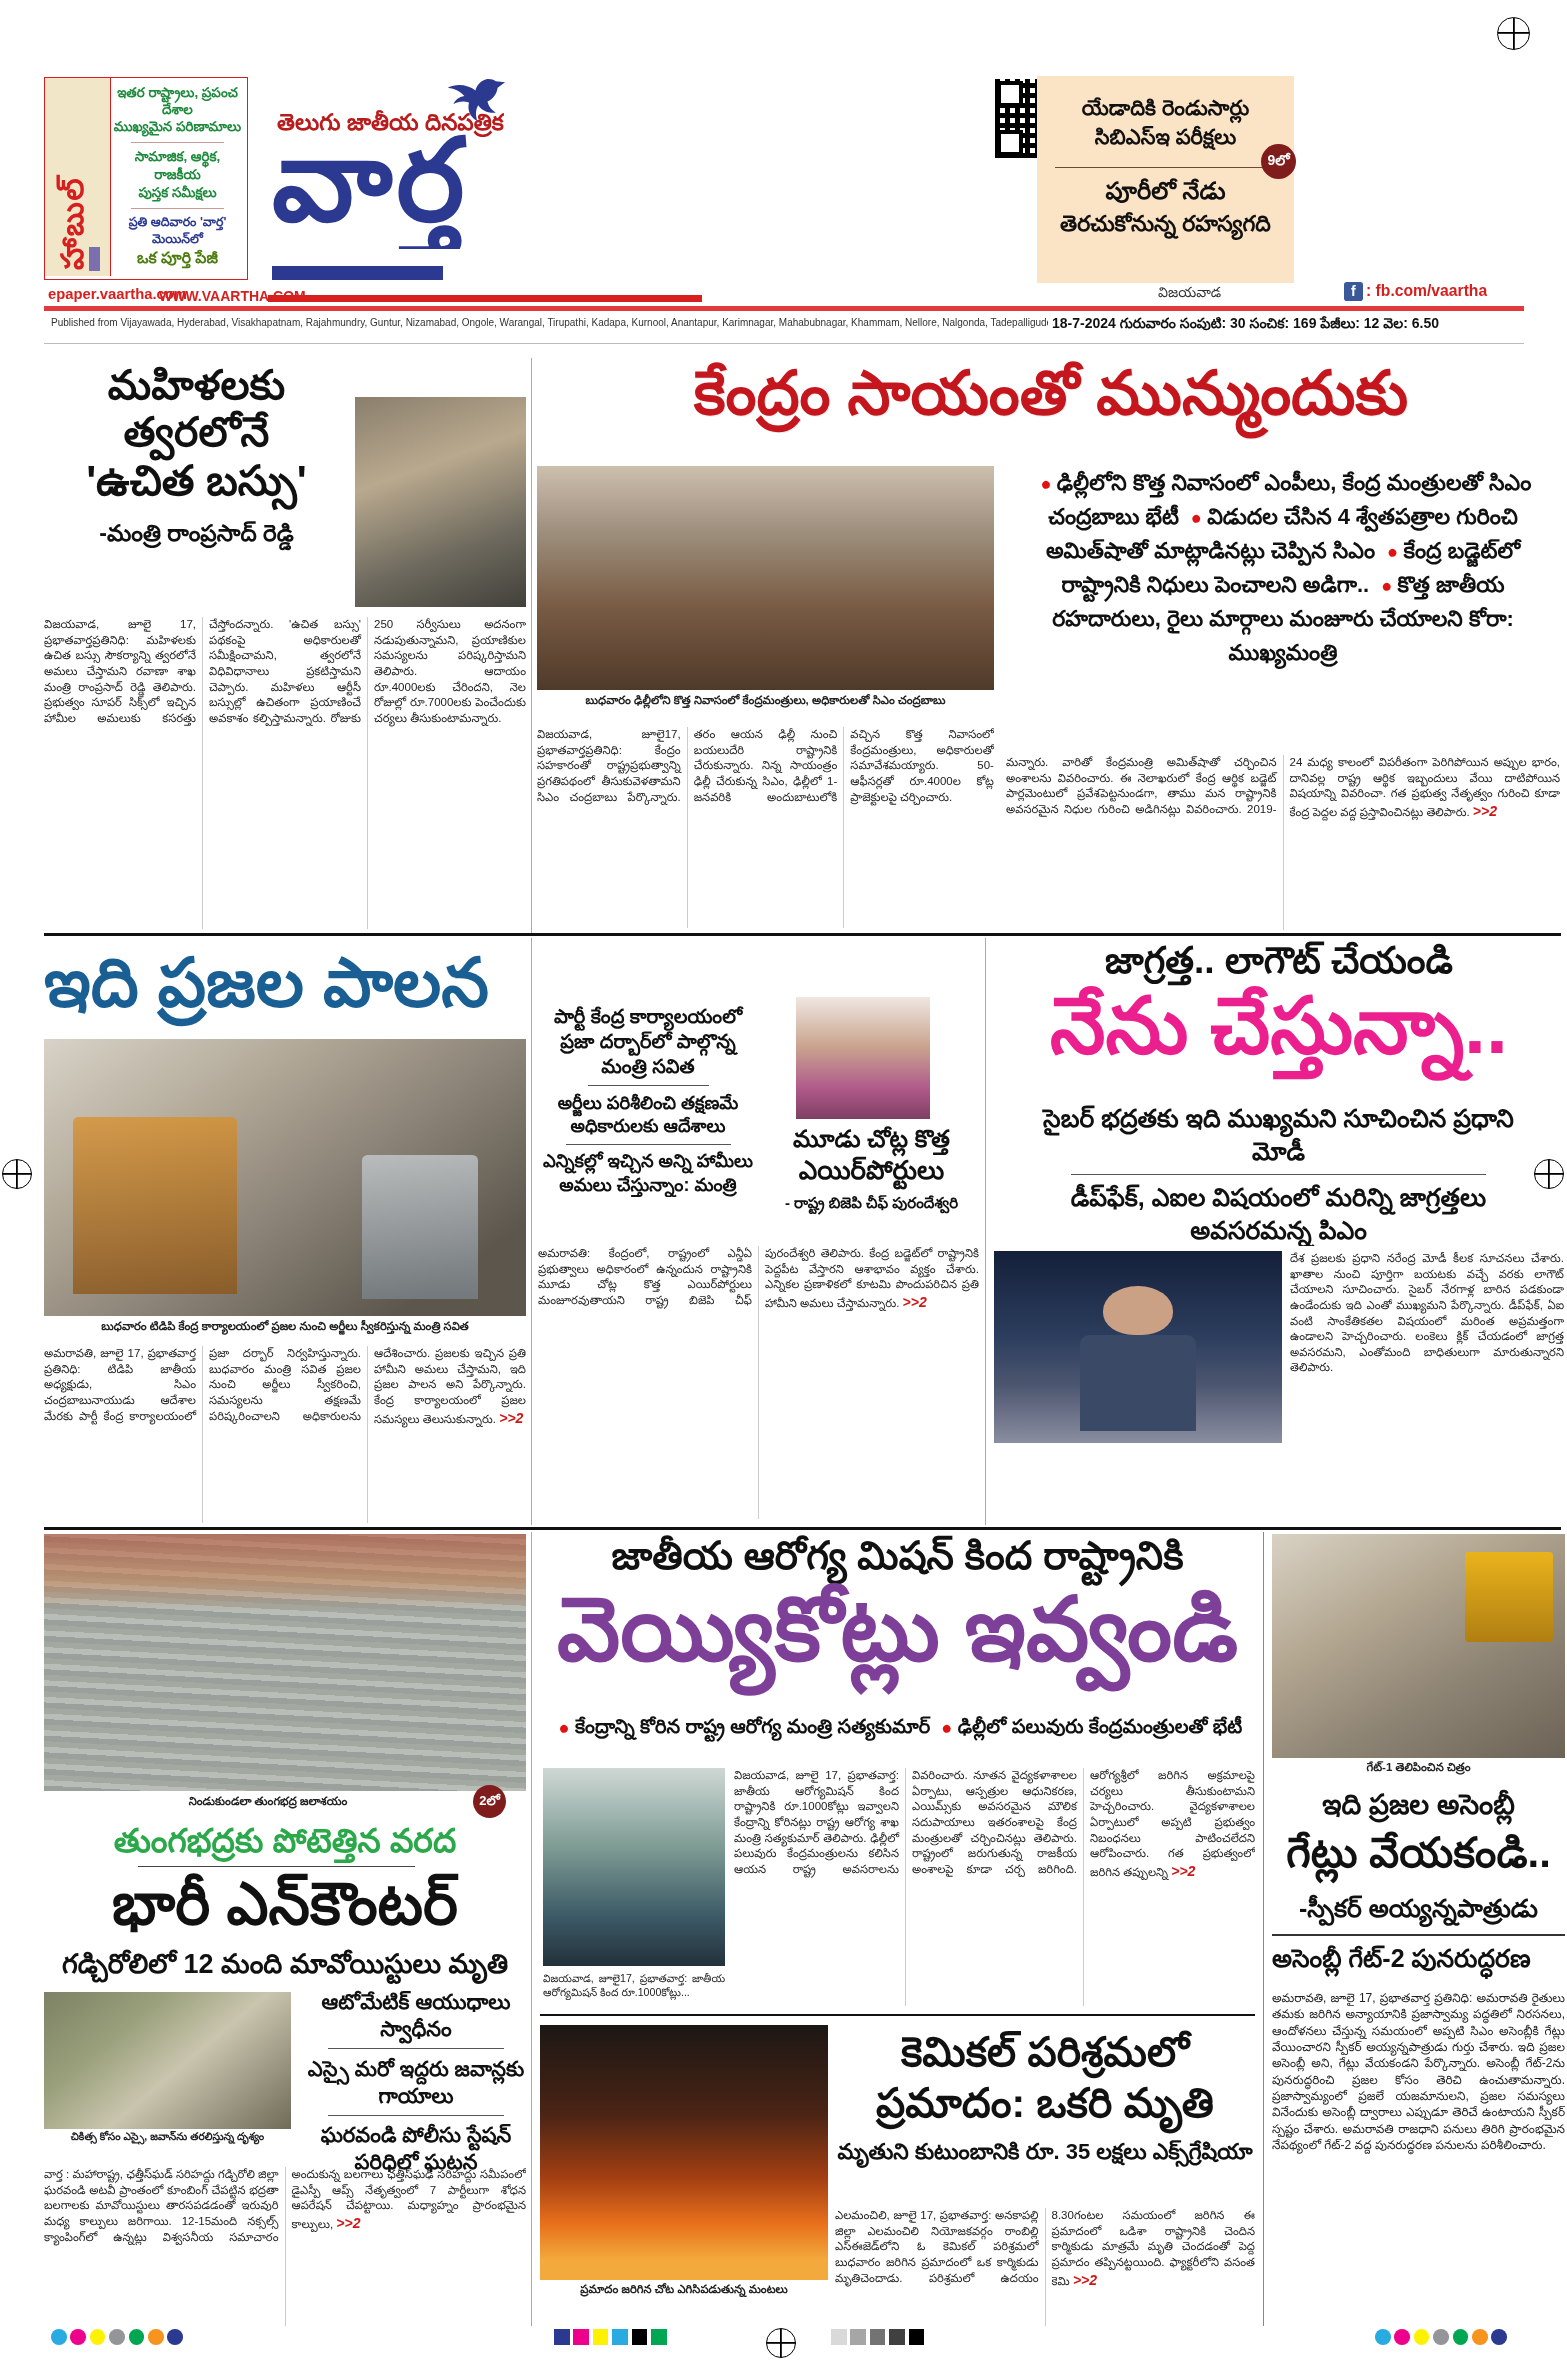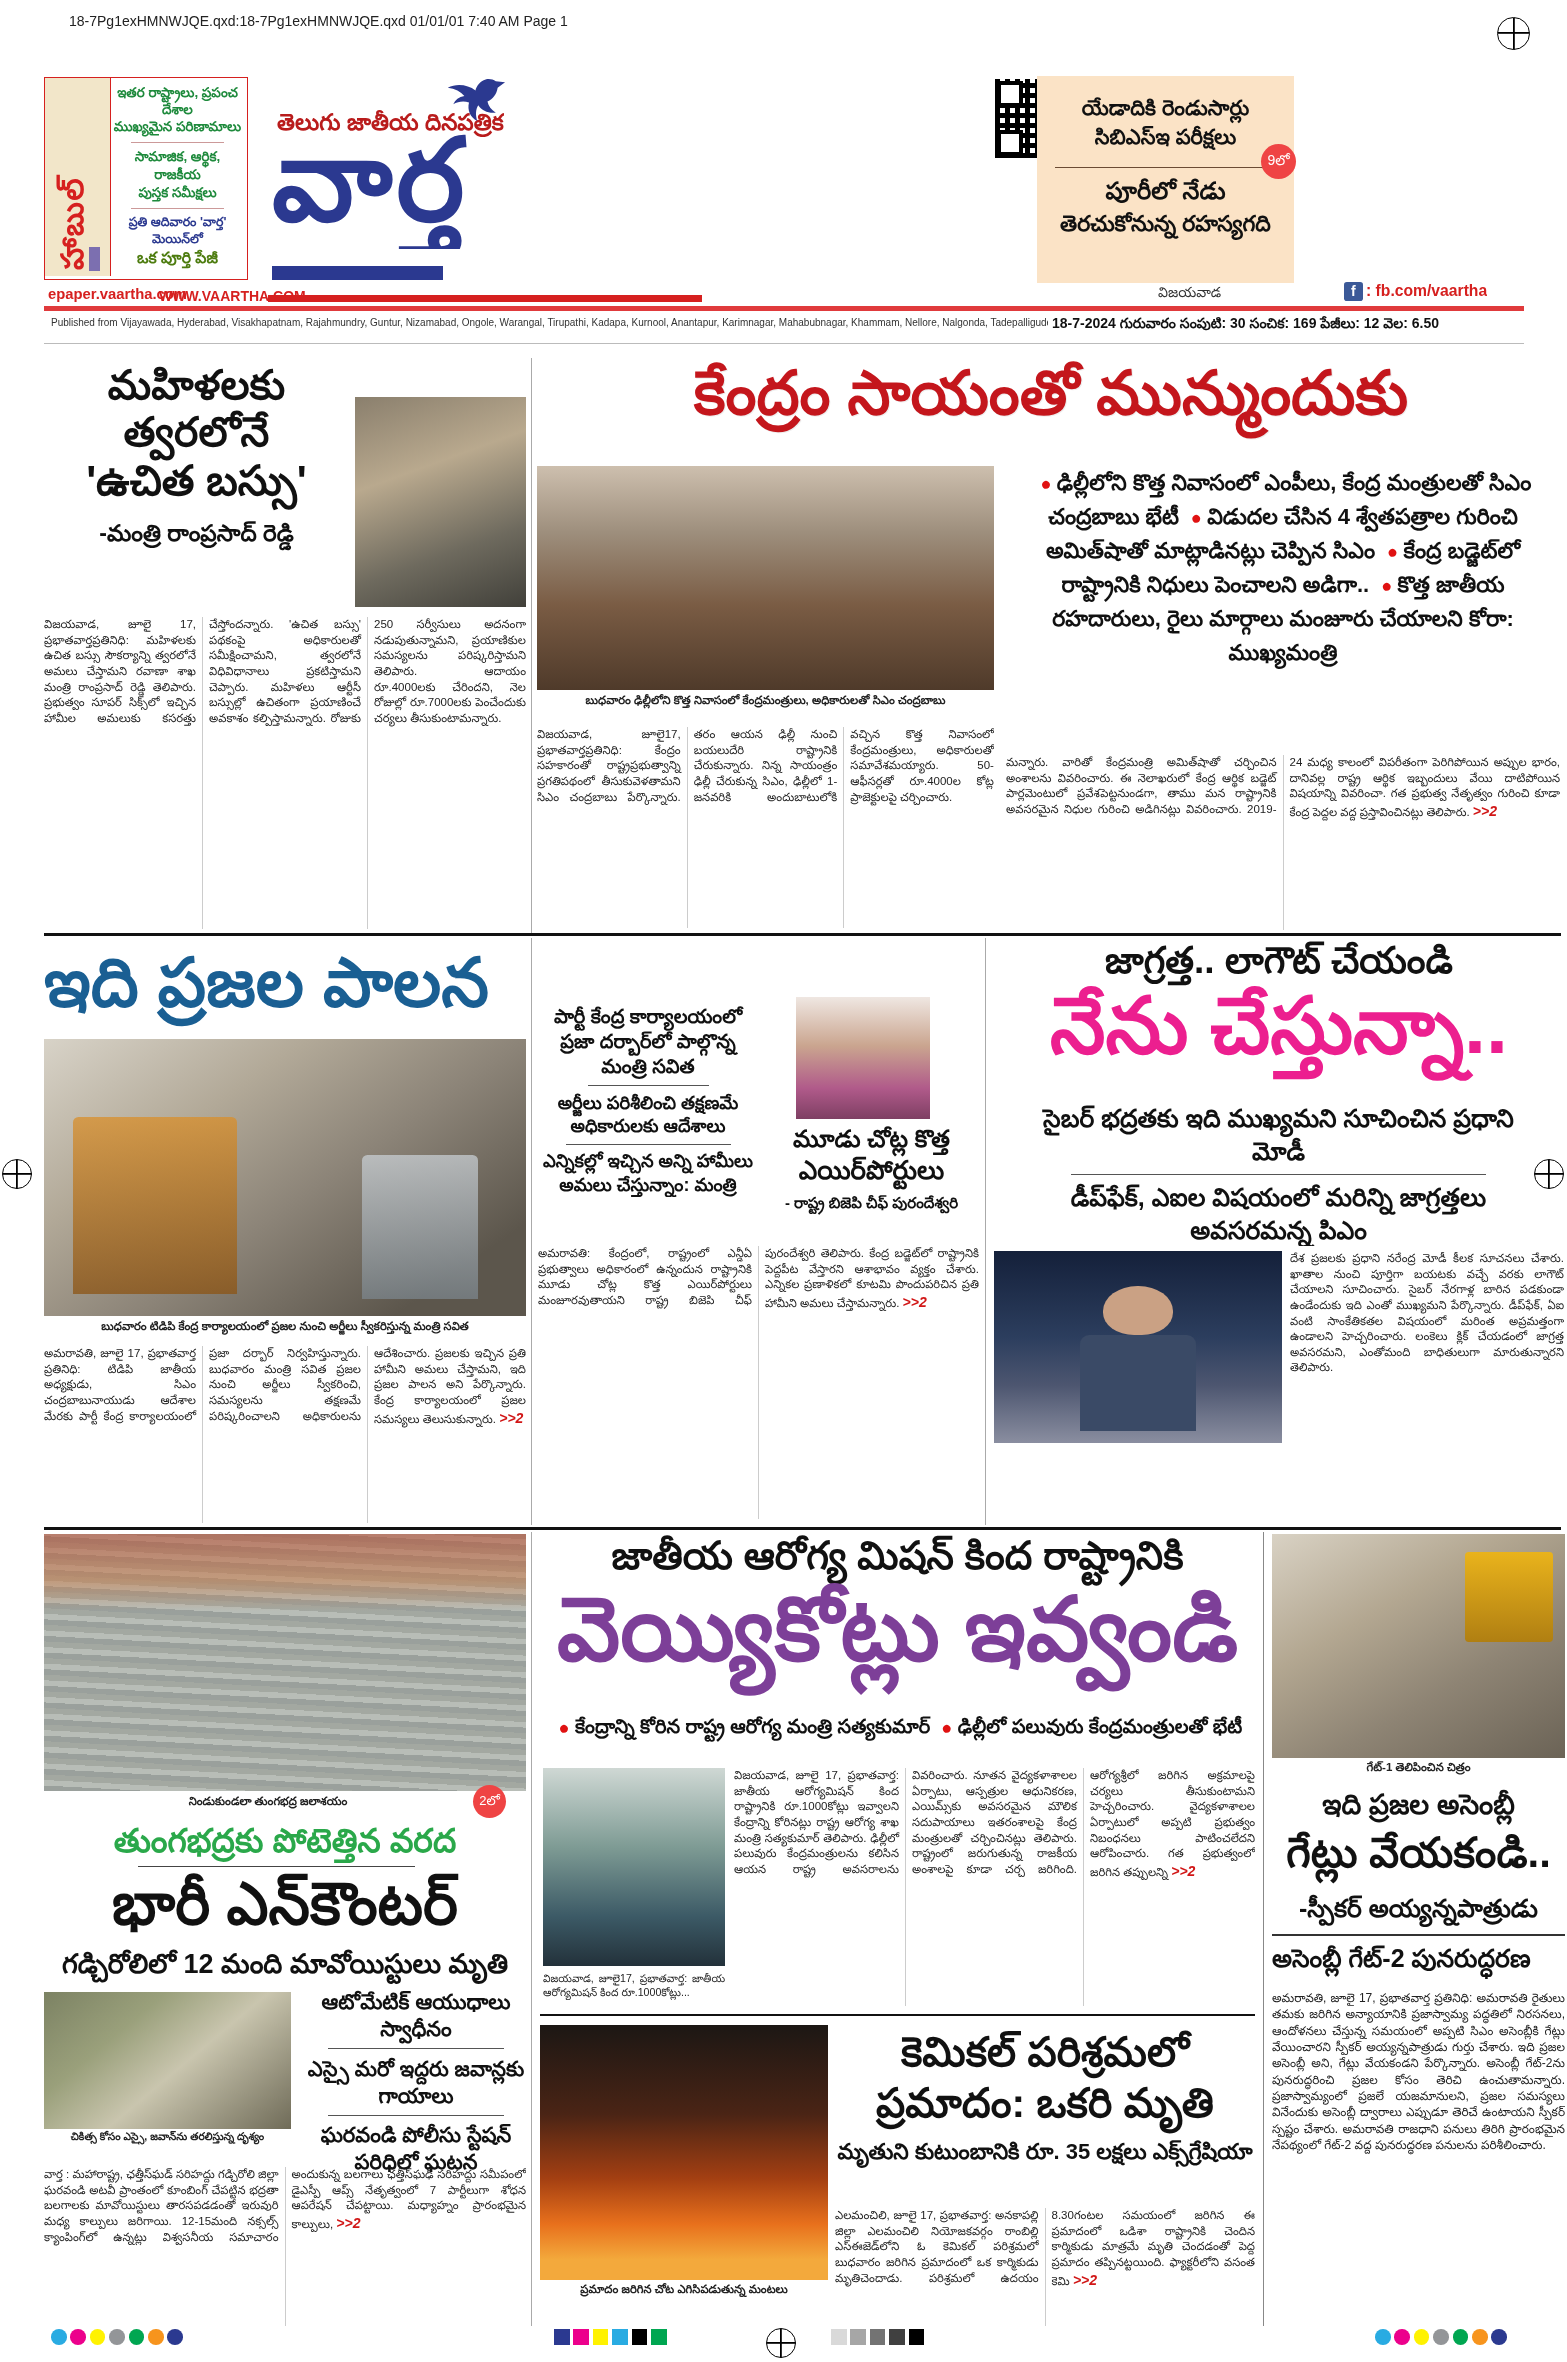--- a/index.html
+++ b/index.html
@@ -11,42 +11,41 @@
   .b{font-weight:bold;}
   .body-txt{font-size:11.5px;line-height:1.36;color:#222;}
   .cols3{column-count:3;column-gap:13px;column-rule:0.9px solid #ccc;}
   .cols2{column-count:2;column-gap:13px;column-rule:0.9px solid #ccc;}
   .cont{color:#d11616;font-weight:bold;font-style:italic;font-size:14px;white-space:nowrap;}
   .hrule{position:absolute;background:#111;}
   .vrule{position:absolute;background:#aaa;width:0.9px;}
   .redrule{position:absolute;background:#e03a3c;}
   .divline{border:none;border-top:0.9px solid #555;margin:5.5px auto;}
   .ph{position:absolute;overflow:hidden;}
-  .badge{background:#ef4444;color:#fff;border-radius:50%;display:flex;align-items:center;justify-content:center;font-weight:normal;}
+  .badge{background:#7f1d1d;color:#fff;border-radius:50%;display:flex;align-items:center;justify-content:center;font-weight:bold;}
   .crosshair{position:absolute;border:1.8px solid #000;border-radius:50%;
     background:linear-gradient(#000,#000) center/150% 1.8px no-repeat,
                linear-gradient(#000,#000) center/1.8px 150% no-repeat;}
   .sw-dot{display:inline-block;width:15.7px;height:15.7px;border-radius:50%;margin-right:3.7px;}
   .sw-sq{display:inline-block;width:15.7px;height:15.7px;margin-right:3.7px;}
   .caption{font-size:11.5px;font-weight:bold;color:#222;}
   .qr{background:
       repeating-linear-gradient(0deg,#000 0 4.6px,transparent 4.6px 10px),
       repeating-linear-gradient(90deg,#000 0 4.6px,transparent 4.6px 10px);
       background-color:#fff;}
   .qr-eye{position:absolute;width:18.5px;height:18.5px;border:4.6px solid #000;background:#fff;}
   .fbicon{display:inline-flex;width:18.5px;height:18.5px;background:#3b5998;color:#fff;font-weight:bold;
     align-items:center;justify-content:center;border-radius:2.8px;font-size:14px;}
   .bullet-dot{color:#e01212;font-size:18.5px;vertical-align:middle;margin:0 5.5px;}
 </style>
 </head>
 <body>
 
 <div id="page">
 
-  <div class="abs" style="left:69px;top:13px;width:1015px;font-size:14px;color:#222;">18-7Pg1exHMNWJQE.qxd:18-7Pg1exHMNWJQE.qxd  01/01/01  7:40 AM  Page 1</div>
   <div class="crosshair" style="left:1497px;top:16.6px;width:31px;height:31px;"></div>
   <div class="crosshair" style="left:1.8px;top:1159px;width:28px;height:28px;"></div>
   <div class="crosshair" style="left:1534px;top:1159px;width:28px;height:28px;"></div>
   <div class="crosshair" style="left:766px;top:2328px;width:28px;height:28px;"></div>
 
   <div class="abs" style="left:44px;top:77px;width:202px;height:201px;border:1.8px solid #d6201f;background:#fff;">
     <div class="abs" style="left:0;top:0;width:65px;height:198px;background:#f2e6c9;border-right:0.9px solid #d6201f;">
       <div style="position:absolute;left:7.4px;top:7.4px;height:185px;writing-mode:vertical-rl;transform:rotate(180deg);
                   color:#d6201f;font-weight:bold;font-size:31px;letter-spacing:1.8px;">హాబుల్</div>
       <div style="position:absolute;left:44px;bottom:5.5px;width:11px;height:24px;background:#7c6fb0;"></div>

